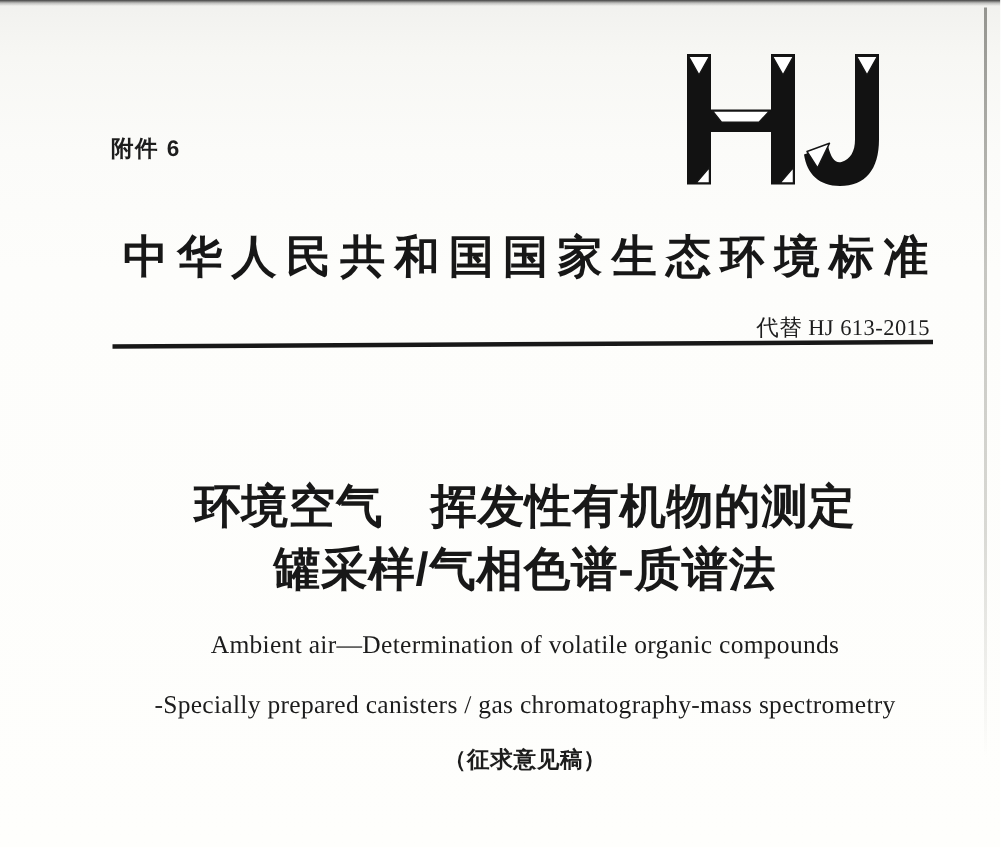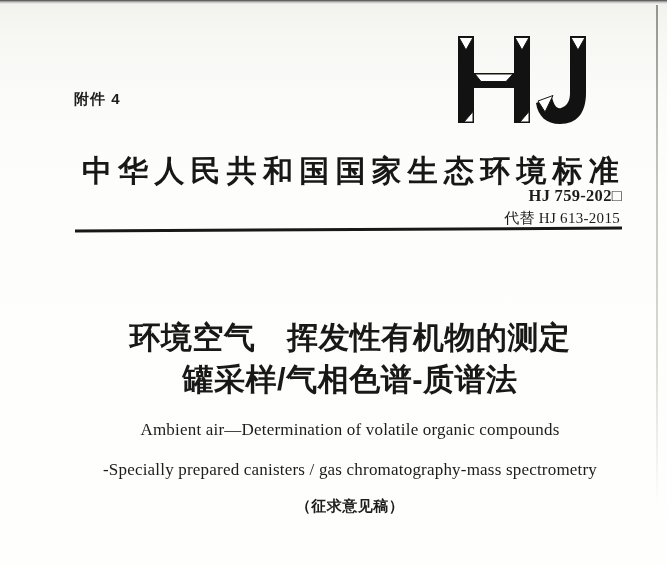--- a/index.html
+++ b/index.html
@@ -79,42 +79,41 @@
   .logo .bev{fill:#ffffff;stroke:#161616;stroke-width:1;stroke-linejoin:round;}
 </style>
 </head>
 <body>
 
 <div class="page">
 
   <div class="abs top-edge"></div>
   <div class="abs right-line"></div>
 
-  <div class="abs attachment">附件 4</div>
+  <div class="abs attachment">附件 6</div>
 
   <svg class="abs logo" viewBox="0 0 148 95" role="img" aria-label="HJ">
 
     <rect class="blk" x="8" y="3" width="16" height="87"></rect>
     <rect class="blk" x="64" y="3" width="16" height="87"></rect>
     <rect class="blk" x="24" y="40" width="40" height="15"></rect>
 
     <path class="blk" d="M120,3 h16 v57 c0,20 -9,31 -26,31 c-14,0 -22,-8 -24,-21 l16,-6 c2,9 5,12 9,11 c6,-2 9,-7 9,-15 z"></path>
 
     <polygon class="bev" points="9,4.5 23,4.5 16,17"></polygon>
     <polygon class="bev" points="65,4.5 79,4.5 72,17"></polygon>
     <polygon class="bev" points="121,4.5 135,4.5 128,17"></polygon>
     <polygon class="bev" points="25,41 63,41 56,48.5 31,48.5"></polygon>
     <polygon class="bev" points="14,89 23,78.5 23,89"></polygon>
     <polygon class="bev" points="70,89 79,78.5 79,89"></polygon>
     <polygon class="bev" points="88,68 103,62.5 95,79"></polygon>
   </svg>
 
   <h1 class="abs heading">中华人民共和国国家生态环境标准</h1>
 
-  <div class="abs std-no">HJ 759-202□</div>
   <div class="abs replaces">代替 HJ 613-2015</div>
 
   <div class="abs rule"></div>
 
   <div class="abs centered zh-title zh1">环境空气　挥发性有机物的测定</div>
   <div class="abs centered zh-title zh2">罐采样/气相色谱-质谱法</div>
 
   <div class="abs centered en-title en1">Ambient air—Determination of volatile organic compounds</div>
   <div class="abs centered en-title en2">-Specially prepared canisters / gas chromatography-mass spectrometry</div>
 

